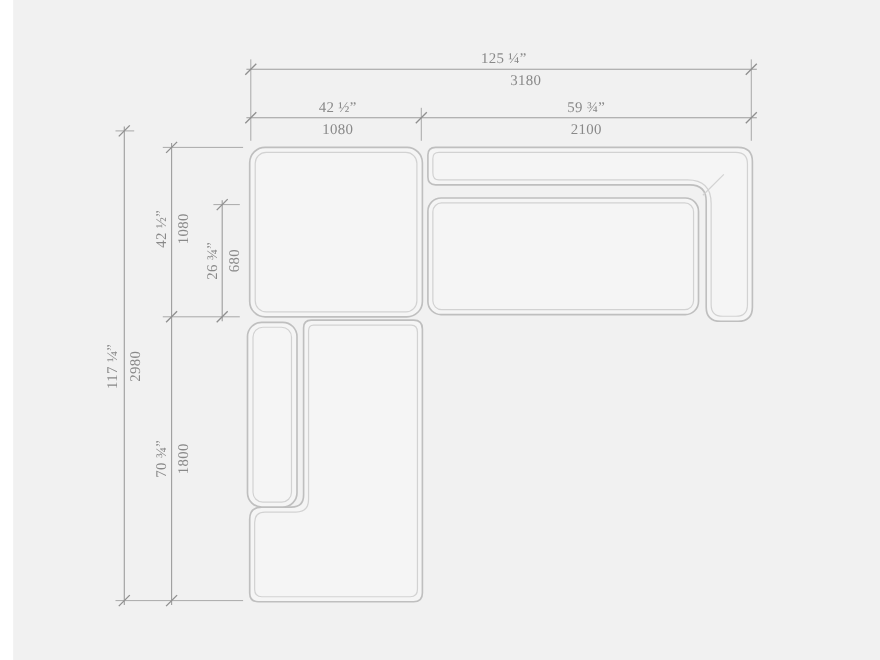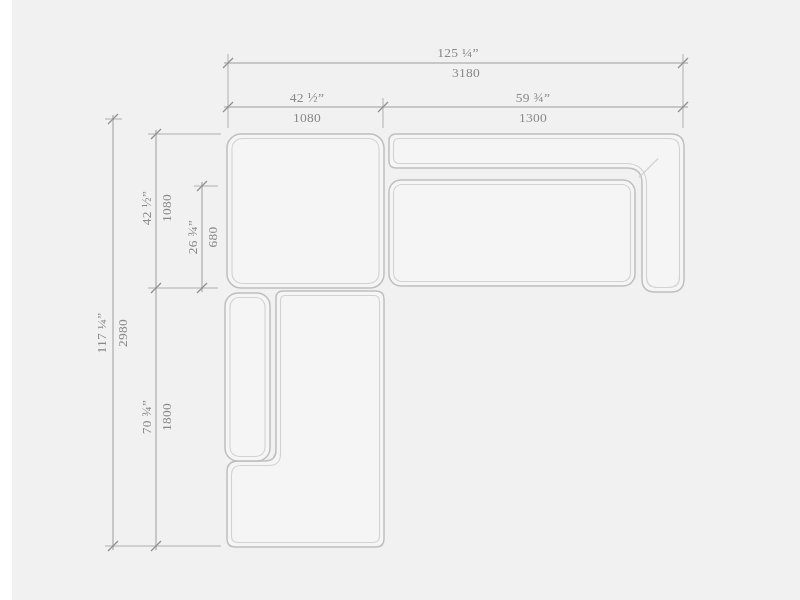--- a/index.html
+++ b/index.html
@@ -93,27 +93,27 @@
       <line class="tick" x1="96" y1="551" x2="106" y2="541"></line>
       <line class="tick" x1="139" y1="139" x2="149" y2="129"></line>
       <line class="tick" x1="139" y1="293" x2="149" y2="283"></line>
       <line class="tick" x1="139" y1="551" x2="149" y2="541"></line>
       <line class="tick" x1="185" y1="191" x2="195" y2="181"></line>
       <line class="tick" x1="185" y1="293" x2="195" y2="283"></line>
     </g>
   </svg>
 
   <div class="lbl" style="left:446px;top:53px">125 ¼”</div>
-  <div class="lbl" style="left:454px;top:73px">3180</div>
+  <div class="lbl" style="left:466px;top:73px">3180</div>
 
   <div class="lbl" style="left:295px;top:98px">42 ½”</div>
   <div class="lbl" style="left:295px;top:118px">1080</div>
 
   <div class="lbl" style="left:521px;top:98px">59 ¾”</div>
-  <div class="lbl" style="left:521px;top:118px">1300</div>
+  <div class="lbl" style="left:521px;top:118px">2100</div>
 
   <div class="lbl v" style="left:90px;top:333px">117 ¼”</div>
   <div class="lbl v" style="left:111px;top:333px">2980</div>
 
   <div class="lbl v" style="left:135px;top:208px">42 ½”</div>
   <div class="lbl v" style="left:155px;top:208px">1080</div>
 
   <div class="lbl v" style="left:181px;top:237px">26 ¾”</div>
   <div class="lbl v" style="left:201px;top:237px">680</div>
 

